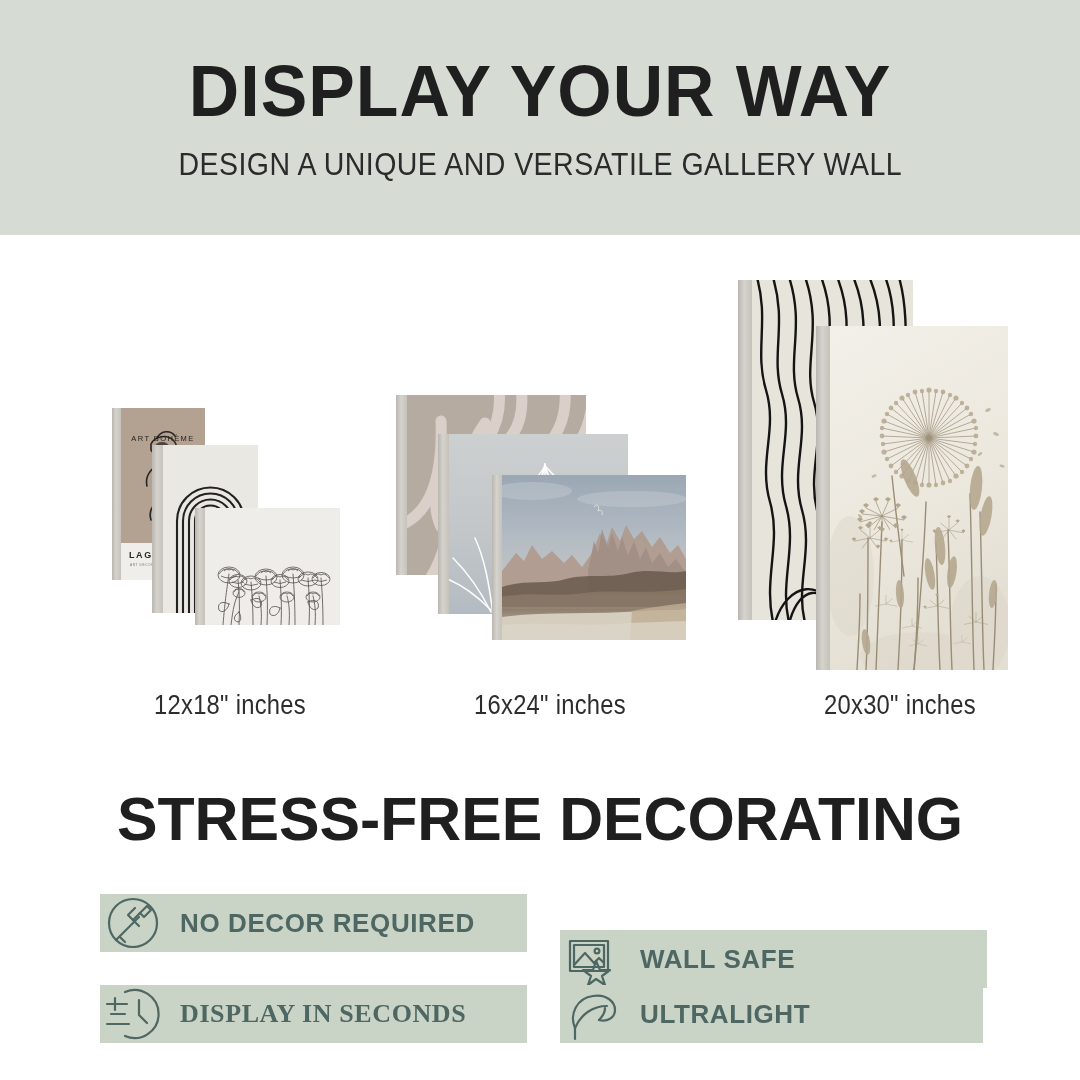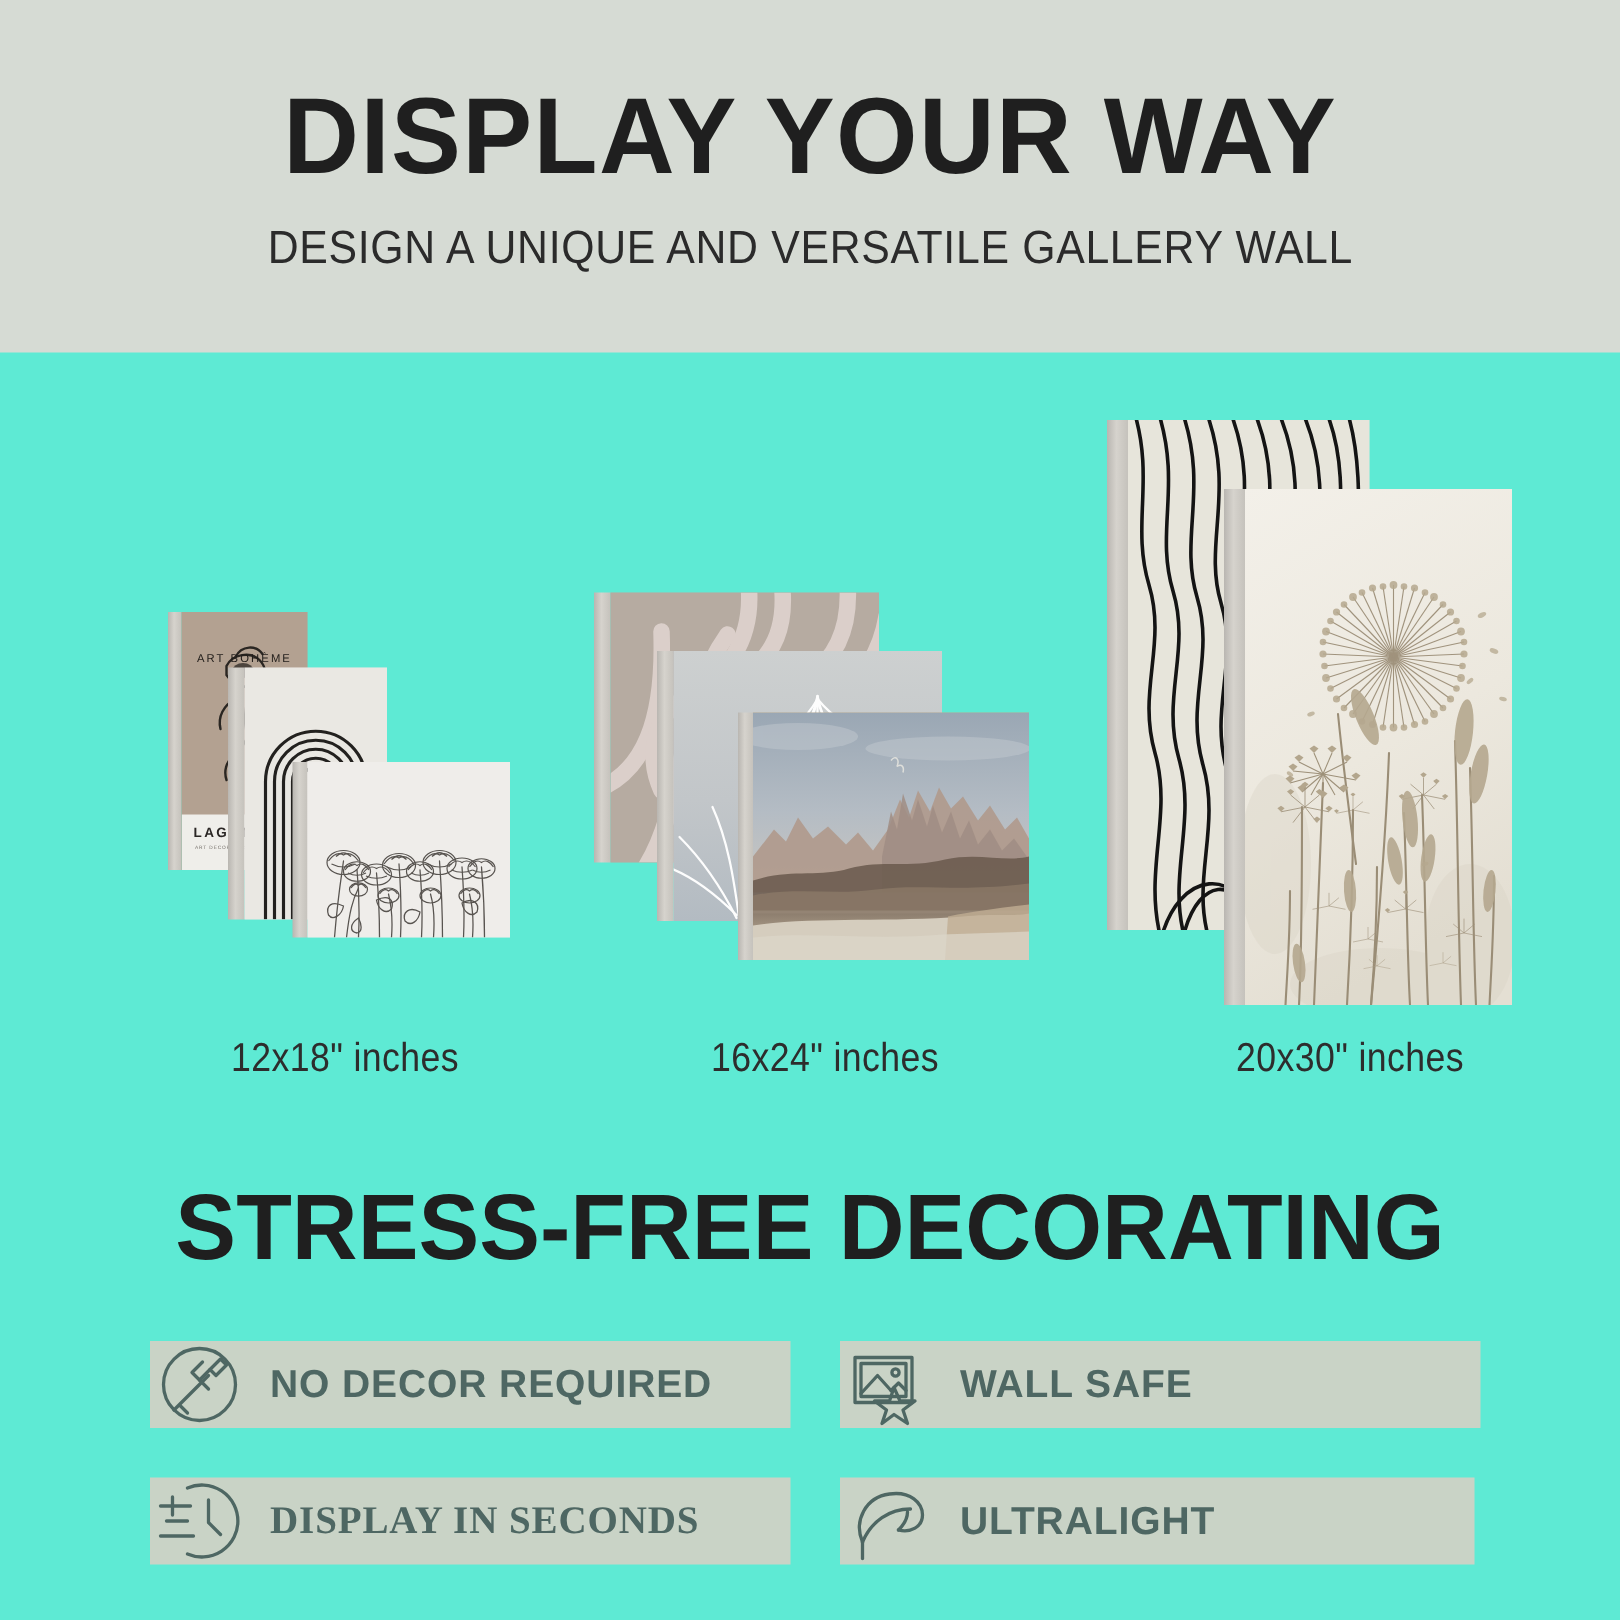--- a/index.html
+++ b/index.html
@@ -3,21 +3,21 @@
 <meta charset="utf-8">
 <title>Display Your Way</title>
 <style>
   html,body{margin:0;padding:0;}
   body{
     width:1080px;height:1080px;overflow:hidden;
     background:#e6e6e6;
     font-family:"Liberation Sans", sans-serif;
     -webkit-font-smoothing:antialiased;
   }
-  .page{position:relative;width:1080px;height:1080px;background:#5eead4;}
+  .page{position:relative;width:1080px;height:1080px;background:#ffffff;}
 
   
   .header{
     position:absolute;left:0;top:0;width:1080px;height:235px;
     background:#d6dbd4;
     display:flex;flex-direction:column;align-items:center;justify-content:center;
   }
   .header-title{
     font-size:72px;font-weight:bold;letter-spacing:1px;
     color:#1f1f1f;line-height:1;margin:0 0 22px 0;
@@ -80,21 +80,21 @@
   .feature .flabel{
     position:absolute;left:80px;top:50%;transform:translateY(-50%);
     font-size:26px;font-weight:bold;letter-spacing:0.6px;
     color:#4e6763;white-space:nowrap;
   }
   .feature.col-left{left:100px;}
   .feature.col-right{left:560px;}
   .feature.row-top{top:14px;}
   .feature.row-bot{top:105px;}
   .w1{width:427px;}
-  .w2{width:427px;}
+  .w2{width:427px;margin-top:36px;}
   .w3{width:427px;font-family:Liberation Serif, serif;}
   .w4{width:423px;}
 
   svg.i{display:block;}
 </style>
 </head>
 <body>
 
 <div class="page">
 

